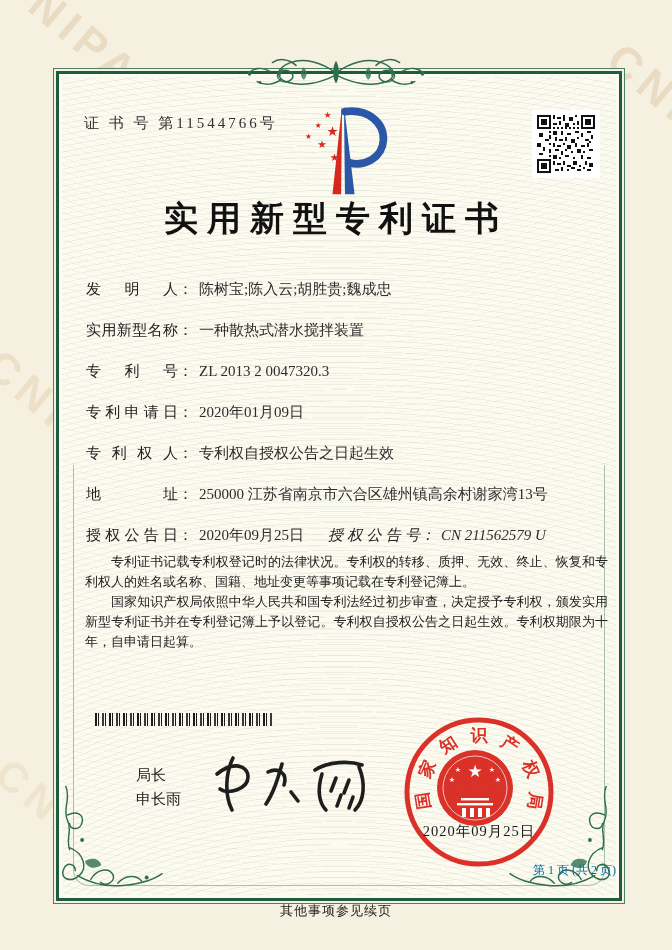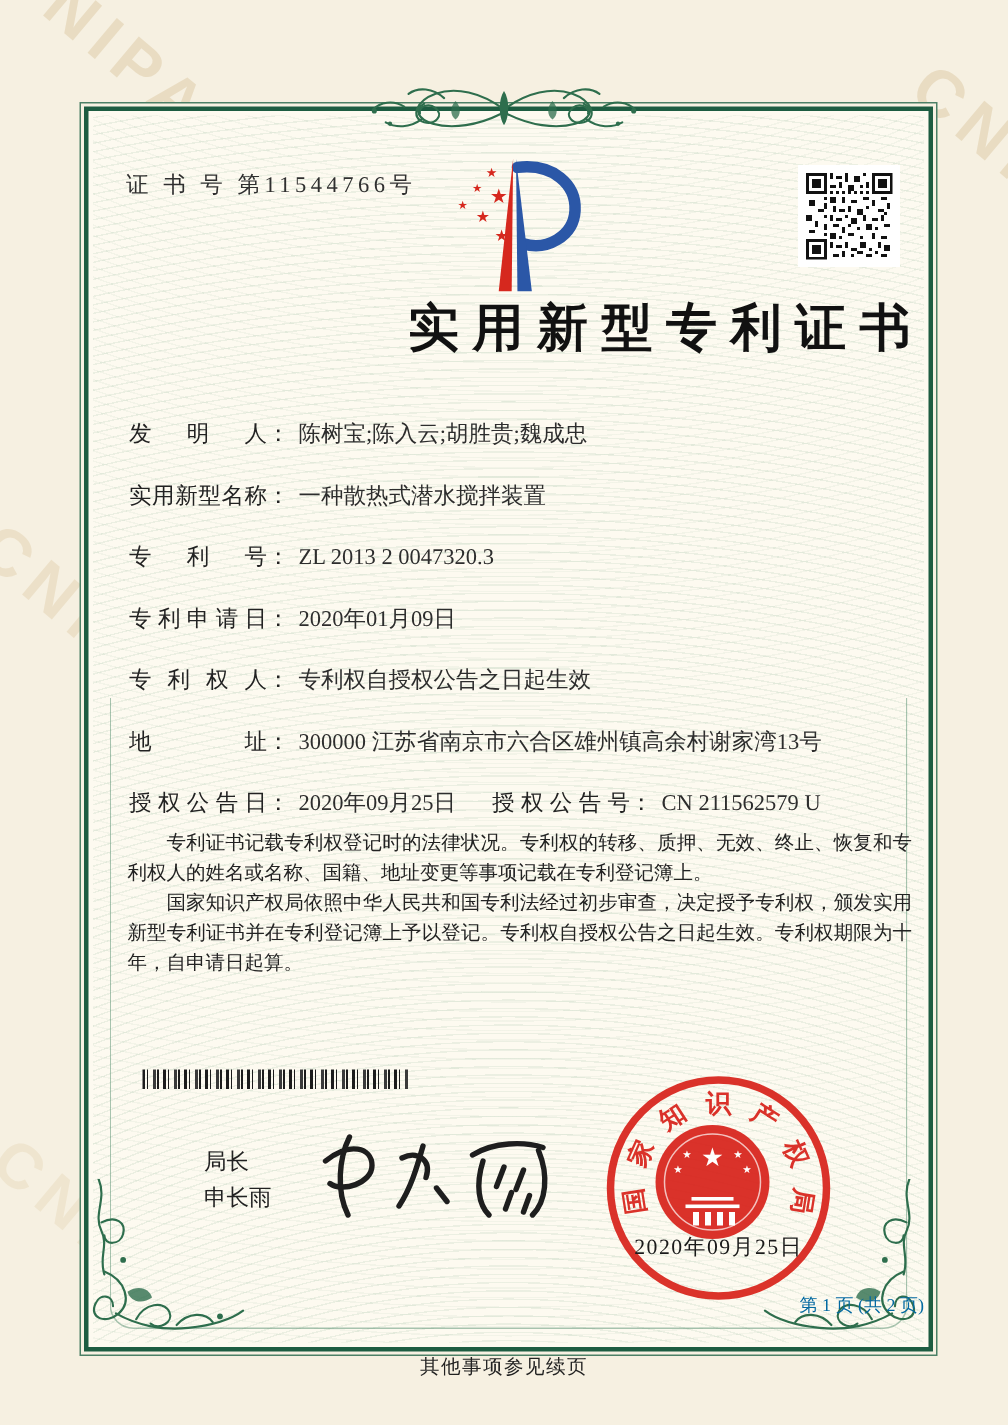--- a/index.html
+++ b/index.html
@@ -40,30 +40,30 @@
     border-radius:0 0 16px 16px;pointer-events:none;
   }
   .ornament-top{position:absolute;left:241px;top:54px;width:190px;height:38px;}
   .ornament-bl{position:absolute;left:58px;top:786px;width:106px;height:106px;}
   .ornament-br{position:absolute;left:508px;top:786px;width:106px;height:106px;transform:scaleX(-1);}
   
   .certno{position:absolute;left:84px;top:114px;font-size:15px;letter-spacing:3px;color:#2f2f2f;}
   .logo{position:absolute;left:296px;top:102px;width:96px;height:96px;}
   .qr{position:absolute;left:532px;top:110px;width:68px;height:68px;background:#fff;padding:5px;box-sizing:border-box;}
   .title{
-    position:absolute;left:56px;top:196px;width:560px;text-align:right;
+    position:absolute;left:56px;top:196px;width:560px;text-align:center;
     font-size:34px;font-weight:bold;letter-spacing:9px;color:#111;
   }
   
   .fields{position:absolute;left:86px;top:280px;width:505px;font-size:15px;}
   .frow{height:41px;white-space:nowrap;}
   .flabel{display:inline-block;width:92px;text-align:justify;text-align-last:justify;color:#222;vertical-align:top;}
   .fcolon{display:inline-block;margin-right:6px;color:#222;}
   .fvalue{color:#2d2d2d;}
-  .grant2{position:absolute;left:242px;display:inline-block;}
+  .grant2{position:absolute;left:242px;display:inline-block;font-style:italic;}
   
   .bodytext{
     position:absolute;left:85px;top:552px;width:523px;
     font-size:13px;line-height:20px;text-align:justify;color:#222;
   }
   .bodytext p{margin:0;text-indent:2em;}
   
   .barcode{
     position:absolute;left:95px;top:713px;width:177px;height:13px;
     background:repeating-linear-gradient(90deg,
@@ -255,21 +255,21 @@
   <div class="frow">
     <span class="flabel">专利号</span><span class="fcolon">：</span><span class="fvalue">ZL 2013 2 0047320.3</span>
   </div>
   <div class="frow">
     <span class="flabel">专利申请日</span><span class="fcolon">：</span><span class="fvalue">2020年01月09日</span>
   </div>
   <div class="frow">
     <span class="flabel">专利权人</span><span class="fcolon">：</span><span class="fvalue">专利权自授权公告之日起生效</span>
   </div>
   <div class="frow">
-    <span class="flabel">地址</span><span class="fcolon">：</span><span class="fvalue">300000 江苏省南京市六合区雄州镇高余村谢家湾13号</span>
+    <span class="flabel">地址</span><span class="fcolon">：</span><span class="fvalue">250000 江苏省南京市六合区雄州镇高余村谢家湾13号</span>
   </div>
   <div class="frow" style="position:relative;">
     <span>
       <span class="flabel">授权公告日</span><span class="fcolon">：</span><span class="fvalue">2020年09月25日</span>
     </span>
     <span class="grant2">
       <span class="flabel">授权公告号</span><span class="fcolon">：</span><span class="fvalue">CN 211562579 U</span>
     </span>
   </div>
 </div>

